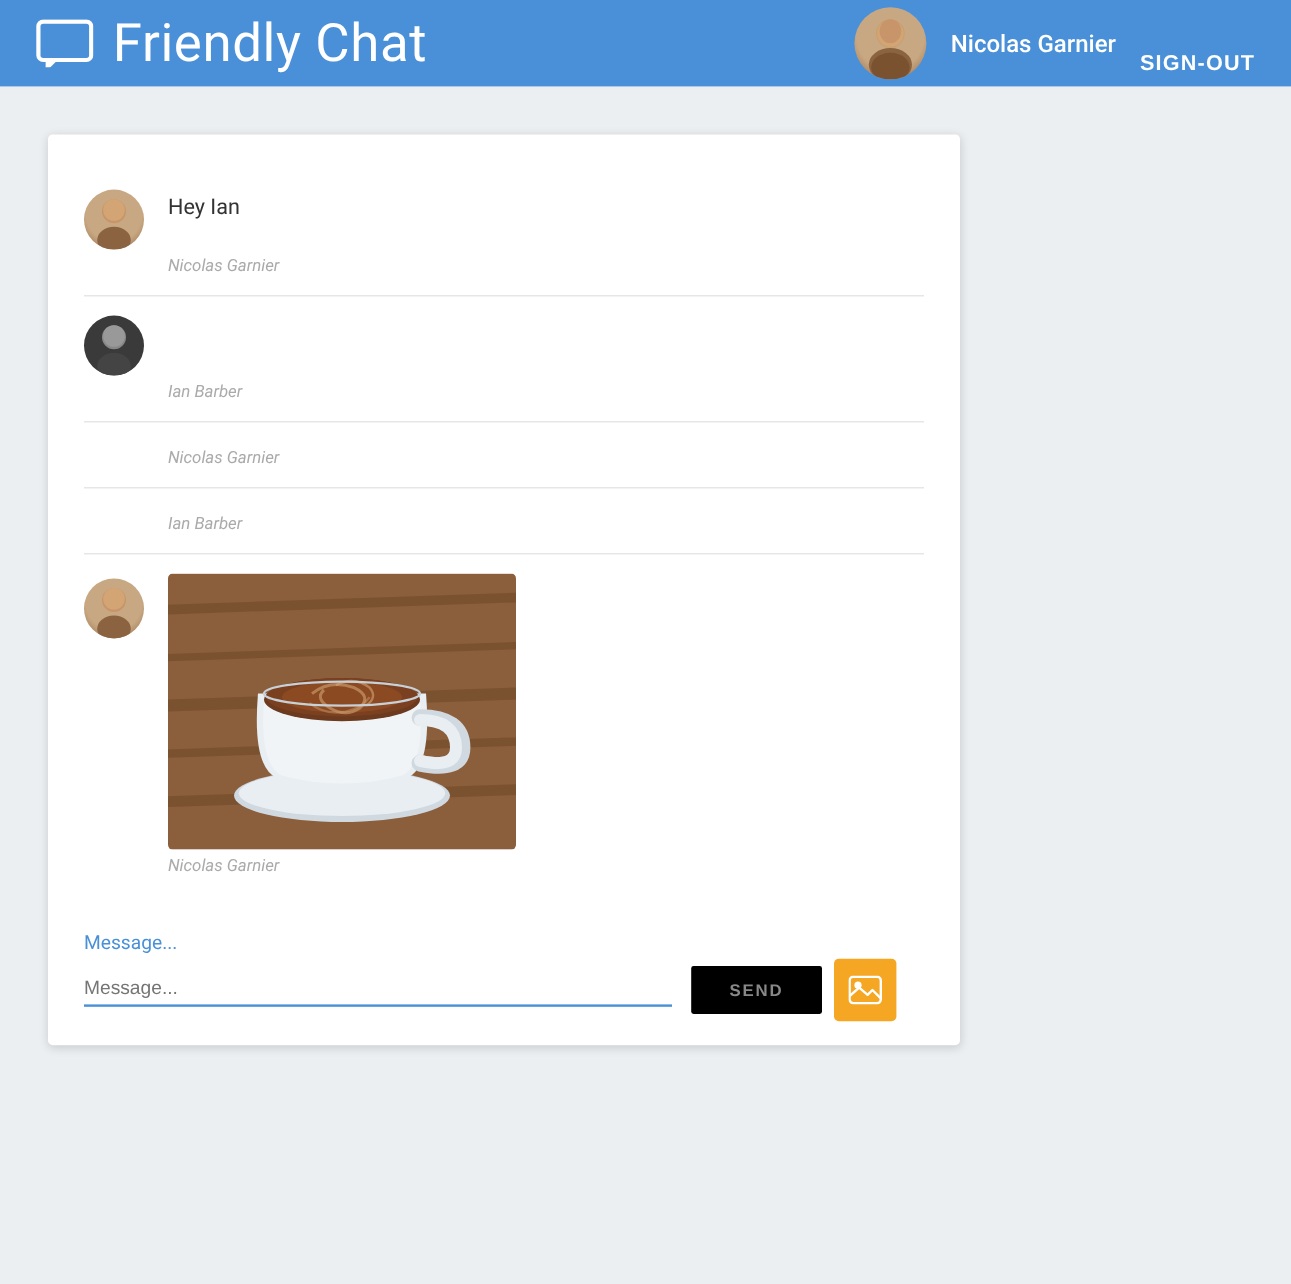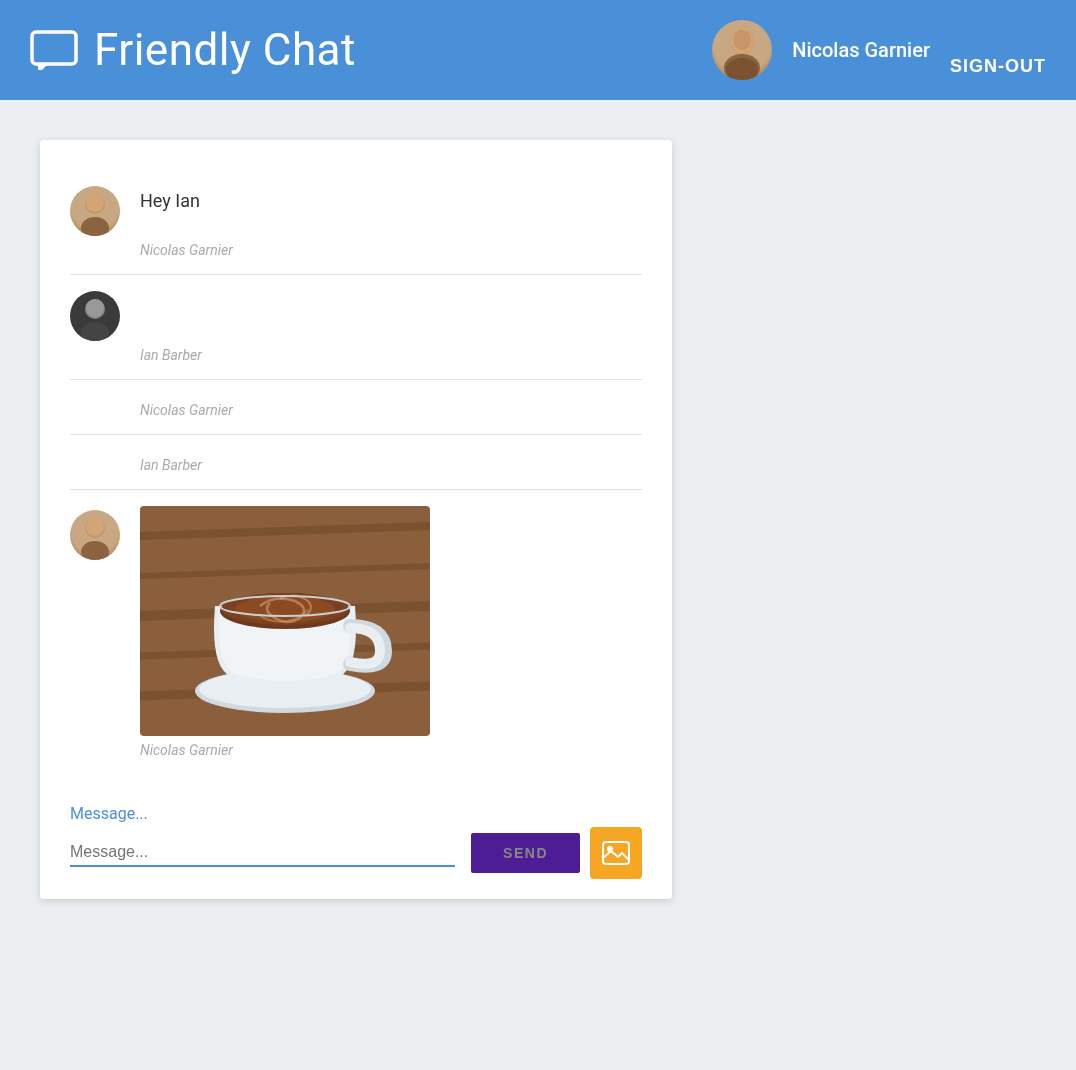--- a/index.html
+++ b/index.html
@@ -6,21 +6,21 @@
     body {
       font-family: 'Roboto', Arial, sans-serif;
       background: #eceff1;
       width: 1076px;
       min-height: 1070px;
     }
 
     
     .header {
       background: #4a90d9;
-      height: 100px;
+      height: 72px;
       display: flex;
       align-items: center;
       justify-content: space-between;
       padding: 0 30px;
     }
     .header-left {
       display: flex;
       align-items: center;
       gap: 16px;
     }
@@ -73,21 +73,21 @@
     .main {
       padding: 40px;
       display: flex;
       justify-content: flex-start;
     }
 
     .chat-card {
       background: #fff;
       border-radius: 4px;
       box-shadow: 0 2px 8px rgba(0,0,0,0.15);
-      width: 632px;
+      width: 760px;
       padding: 30px 30px 20px 30px;
     }
 
     
     .messages-list {
       list-style: none;
       margin-bottom: 20px;
     }
 
     .message-item {
@@ -175,21 +175,21 @@
 
     .input-actions {
       display: flex;
       align-items: center;
       gap: 10px;
       margin-top: 8px;
       justify-content: flex-end;
     }
 
     .send-btn {
-      background: #4c1d95;
+      background: #000000;
       border: none;
       color: #888;
       font-size: 14px;
       font-weight: 700;
       letter-spacing: 1.5px;
       padding: 12px 32px;
       cursor: pointer;
       border-radius: 2px;
     }
 

